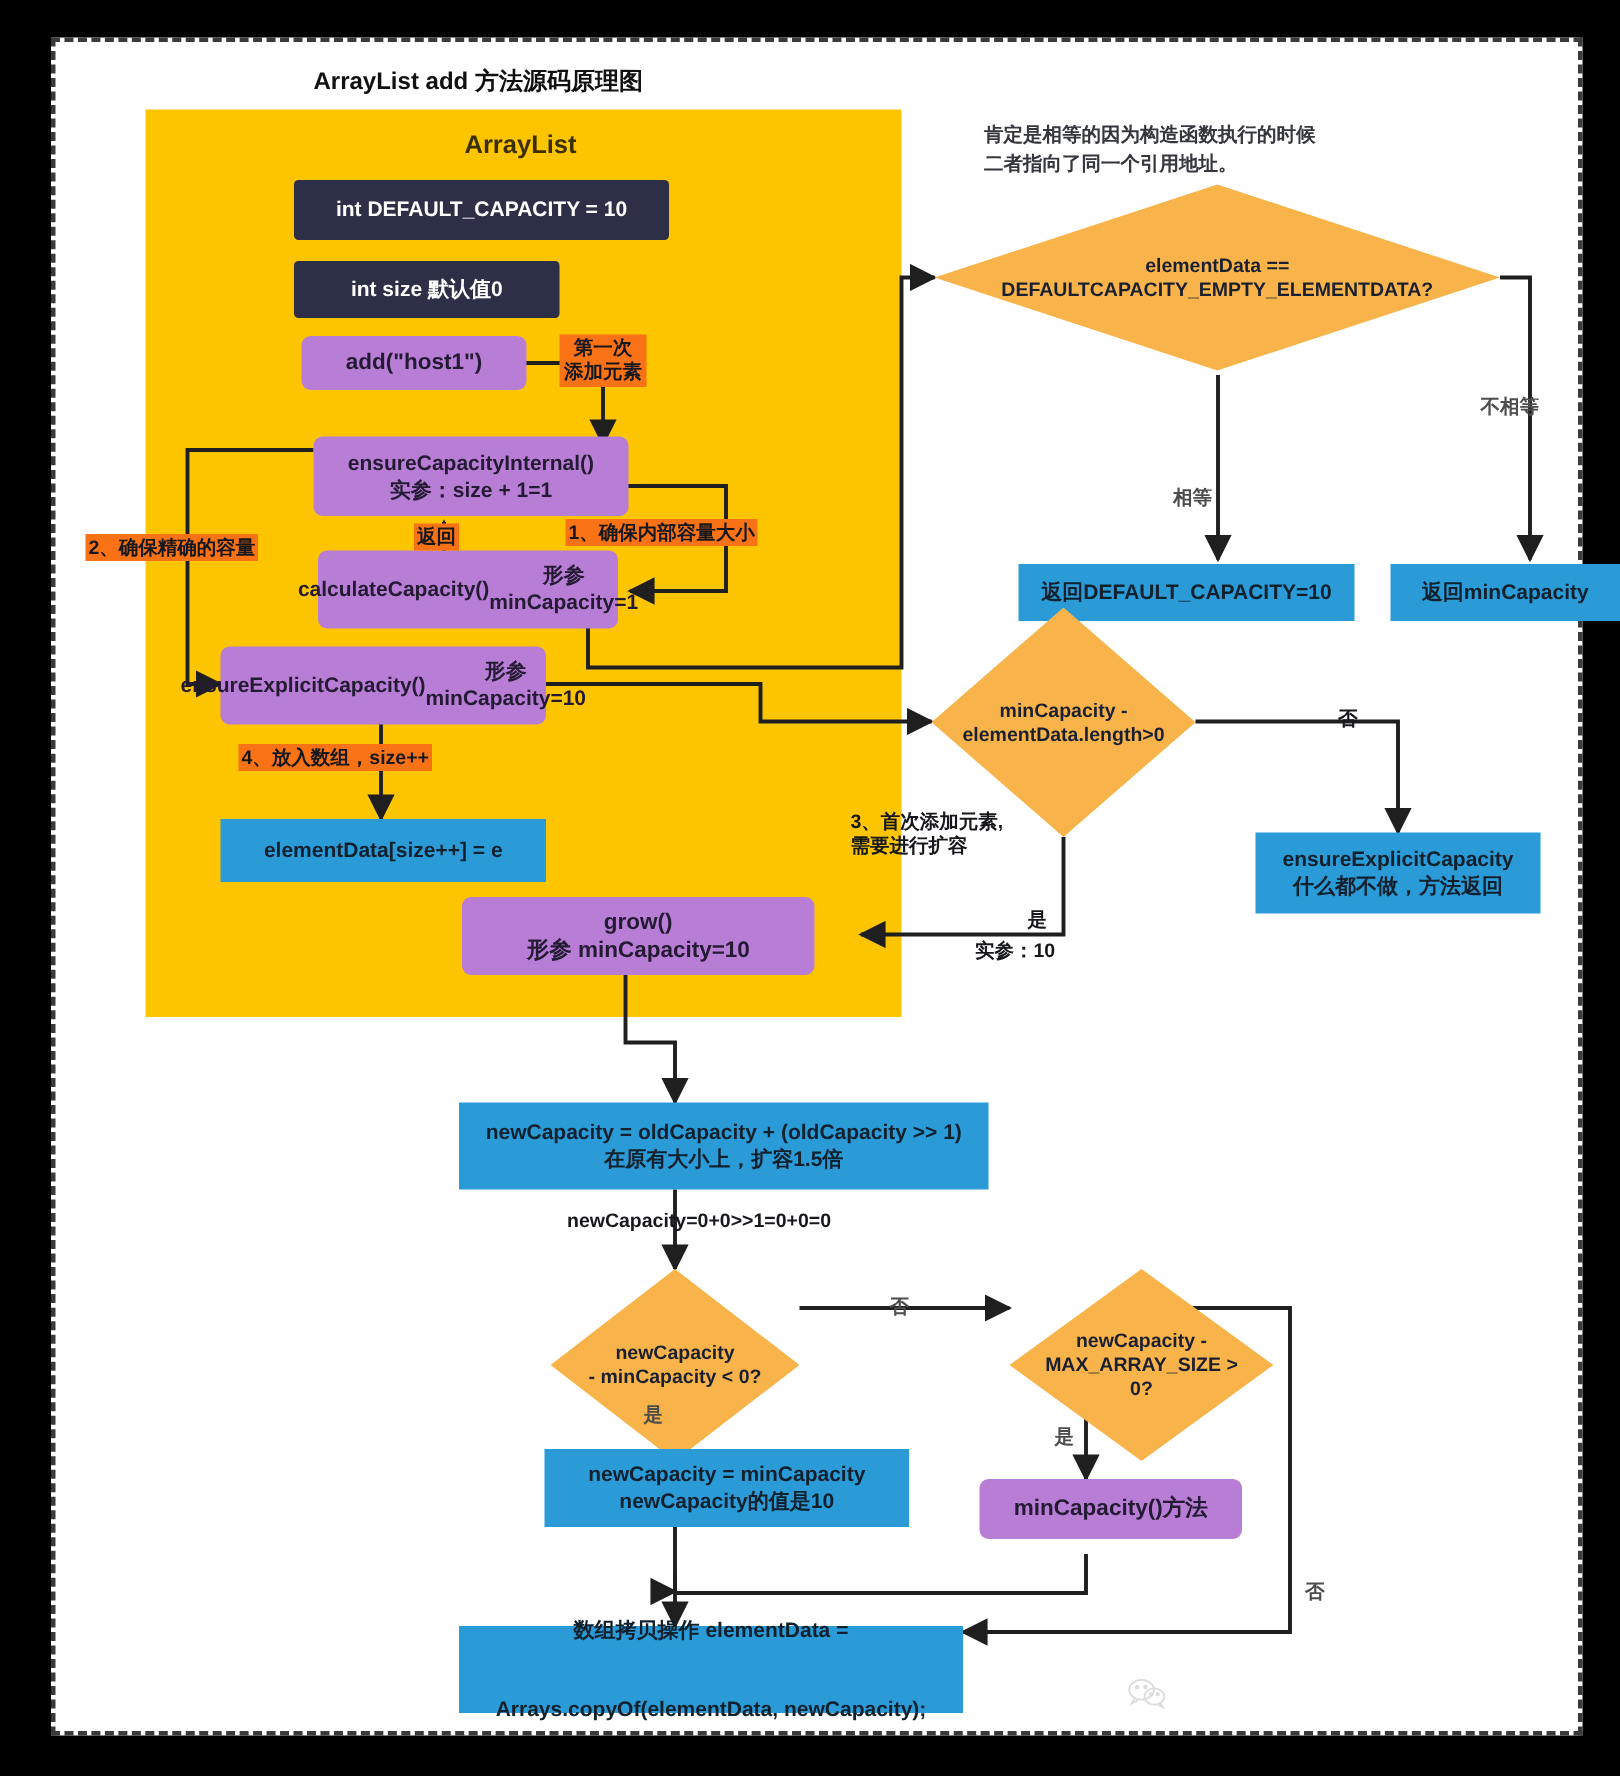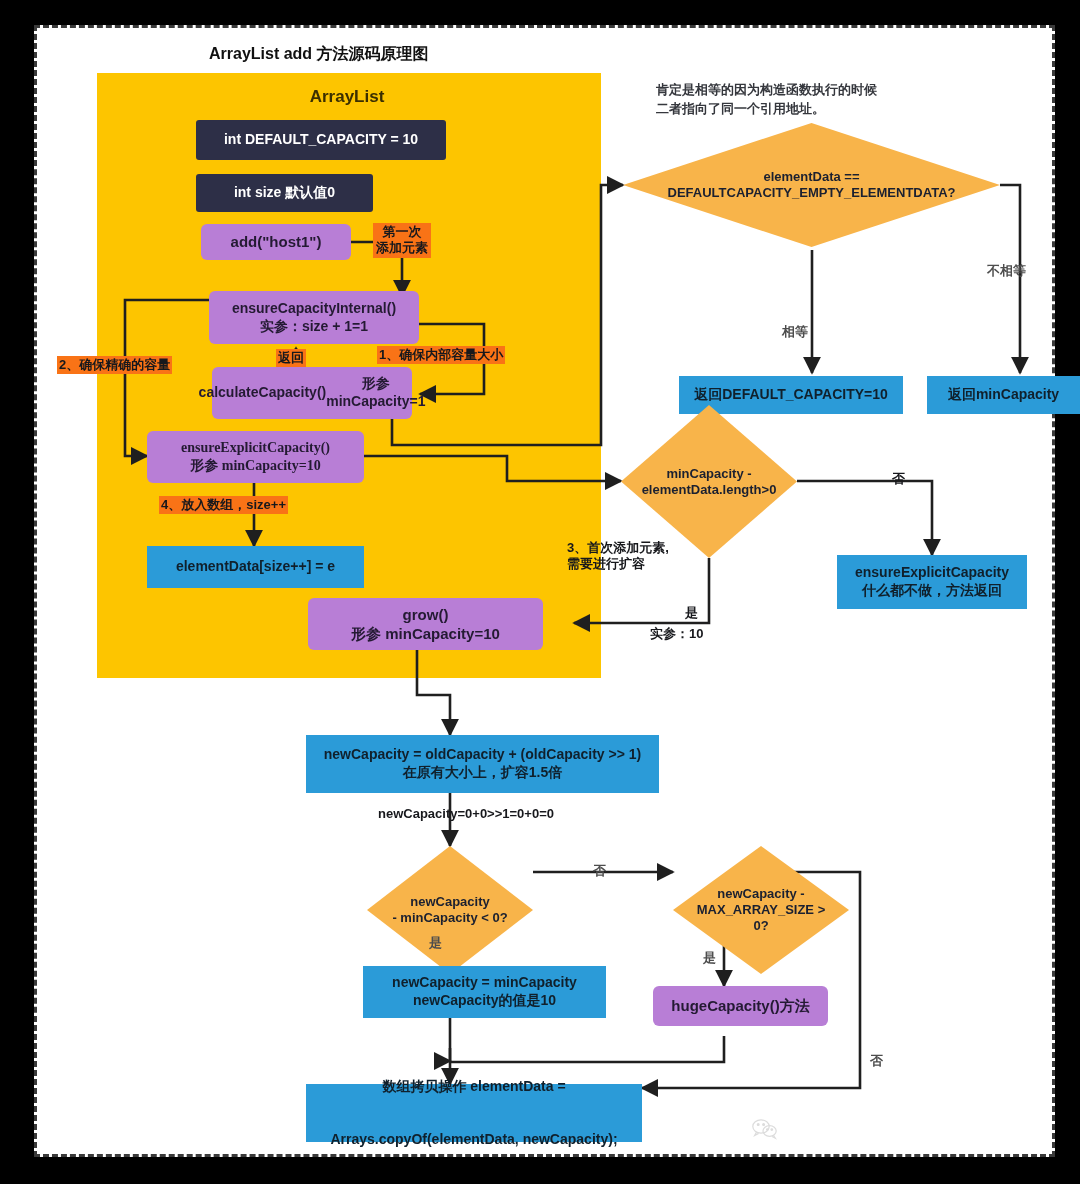--- a/index.html
+++ b/index.html
@@ -94,21 +94,21 @@
     <div class="node purple" style="left:172px;top:263px;width:210px;height:53px;font-size:14px;flex-direction:column;">
       <span>ensureCapacityInternal()</span>
       <span>实参：size + 1=1</span>
     </div>
 
     <div class="node purple" style="left:175px;top:339px;width:200px;height:52px;font-size:14px;flex-direction:row;">
       <span>calculateCapacity()</span>
       <span>形参 minCapacity=1</span>
     </div>
 
-    <div class="node purple" style="left:110px;top:403px;width:217px;height:52px;font-size:14px;flex-direction:column;font-family:Liberation Serif, serif;">
+    <div class="node purple" style="left:110px;top:403px;width:217px;height:52px;font-size:14px;">
       <span>ensureExplicitCapacity()</span>
       <span>形参 minCapacity=10</span>
     </div>
 
     <div class="node blue" style="left:110px;top:518px;width:217px;height:42px;font-size:14px;">elementData[size++] = e</div>
 
     <div class="node purple" style="left:271px;top:570px;width:235px;height:52px;font-size:15px;flex-direction:column;">
       <span>grow()</span>
       <span>形参 minCapacity=10</span>
     </div>
@@ -168,21 +168,21 @@
         <span>MAX_ARRAY_SIZE &gt;</span>
         <span>0?</span>
       </div>
     </div>
 
     <div class="node blue" style="left:326px;top:938px;width:243px;height:52px;font-size:14px;flex-direction:column;">
       <span>newCapacity = minCapacity</span>
       <span>newCapacity的值是10</span>
     </div>
 
-    <div class="node purple" style="left:616px;top:958px;width:175px;height:40px;font-size:15px;">hugeCapacity()方法</div>
+    <div class="node purple" style="left:616px;top:958px;width:175px;height:40px;font-size:15px;">minCapacity()方法</div>
 
     <div class="node blue" style="left:269px;top:1056px;width:336px;height:58px;font-size:14px;flex-direction:column;gap:35px;">
       <span>数组拷贝操作  elementData =</span>
       <span>Arrays.copyOf(elementData, newCapacity);</span>
     </div>
 
     <div class="lbl" style="left:336px;top:195px;font-size:13px;text-align:center;padding:1px 3px;">第一次
 添加元素</div>
     <div class="lbl" style="left:340px;top:318px;font-size:13px;padding:1px 2px;">1、确保内部容量大小</div>
     <div class="lbl" style="left:20px;top:328px;font-size:13px;padding:1px 2px;">2、确保精确的容量</div>

